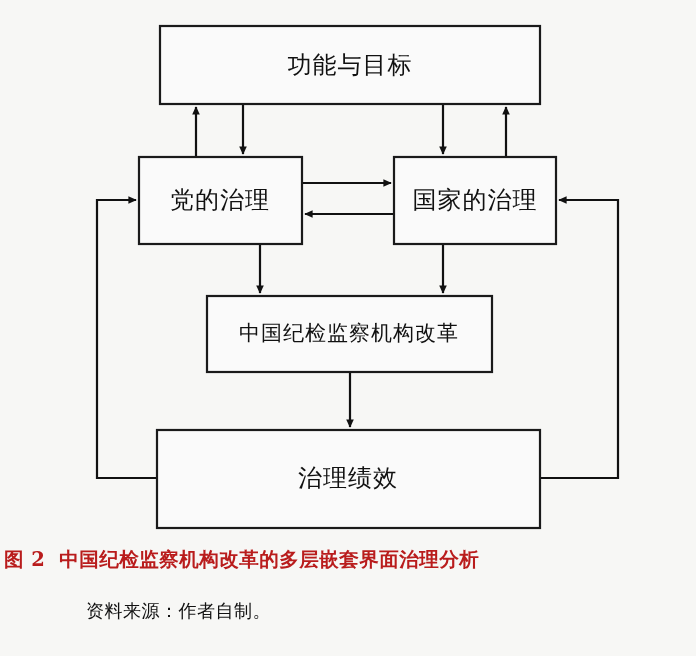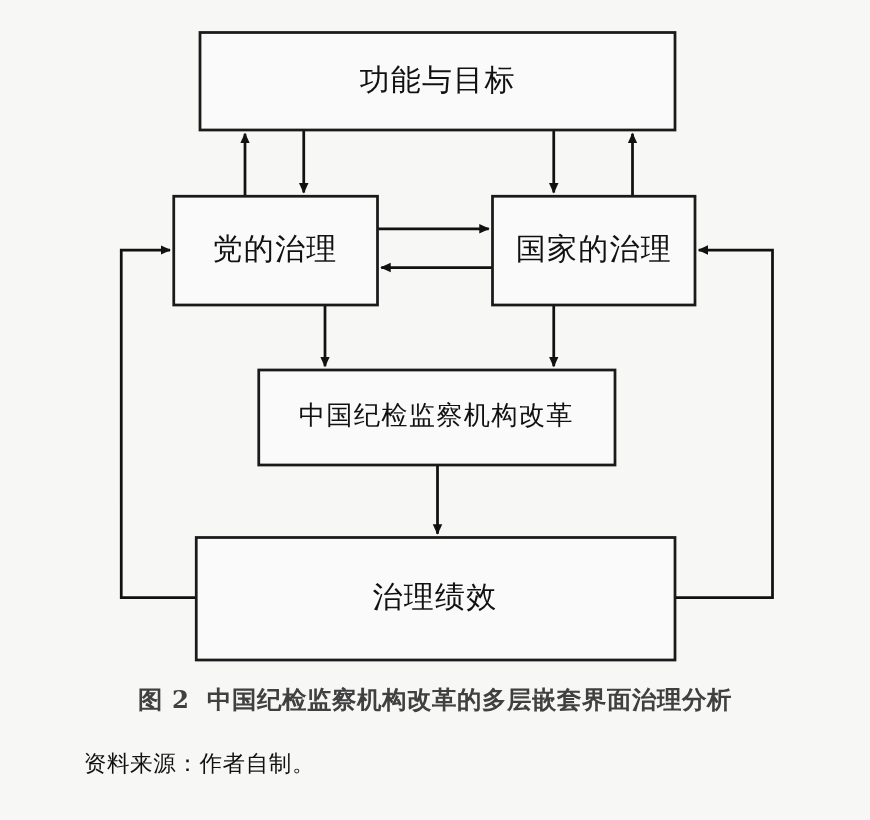--- a/index.html
+++ b/index.html
@@ -48,36 +48,35 @@
     stroke-width: 2.2;
     fill: none;
   }
   .caption-block {
     position: absolute;
     left: 0;
     top: 546px;
     width: 696px;
   }
   .fig-caption {
-    text-align: center;
     font-family: "DejaVu Serif", "Liberation Serif", serif;
     font-size: 19.5px;
     font-weight: bold;
-    color: #404040;
+    color: #b91c1c;
     letter-spacing: 0.5px;
     white-space: nowrap;
     margin: 0;
     padding: 0 4px;
   }
   .fig-caption .cap-num {
     margin-right: 14px;
   }
   .source-line {
     margin: 26px 0 0 0;
-    padding-left: 67px;
+    padding-left: 86px;
     font-family: "DejaVu Serif", "Liberation Serif", serif;
     font-size: 18px;
     color: #111111;
     letter-spacing: 0.5px;
   }
 </style>
 </head>
 <body>
 
 <div id="figure-root">

